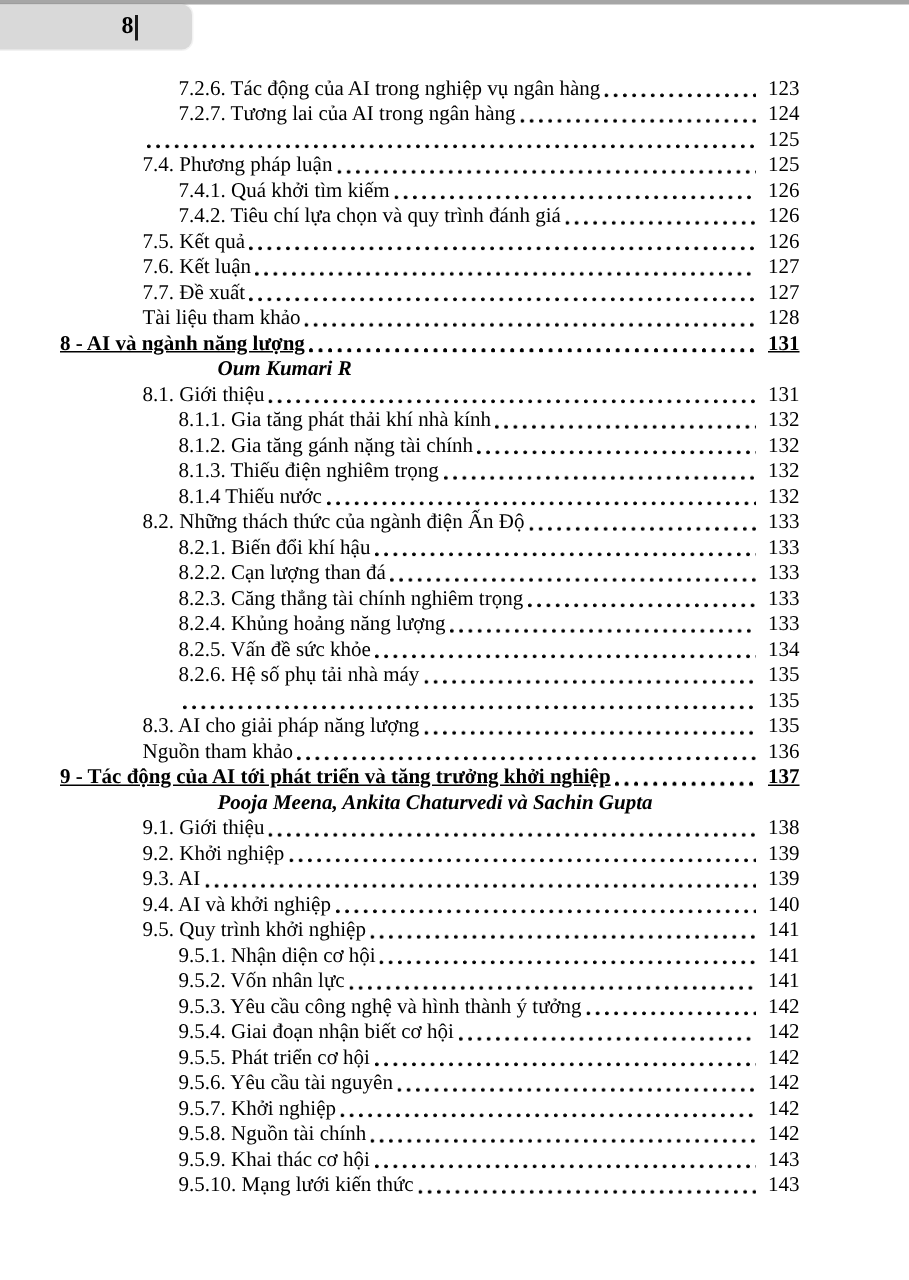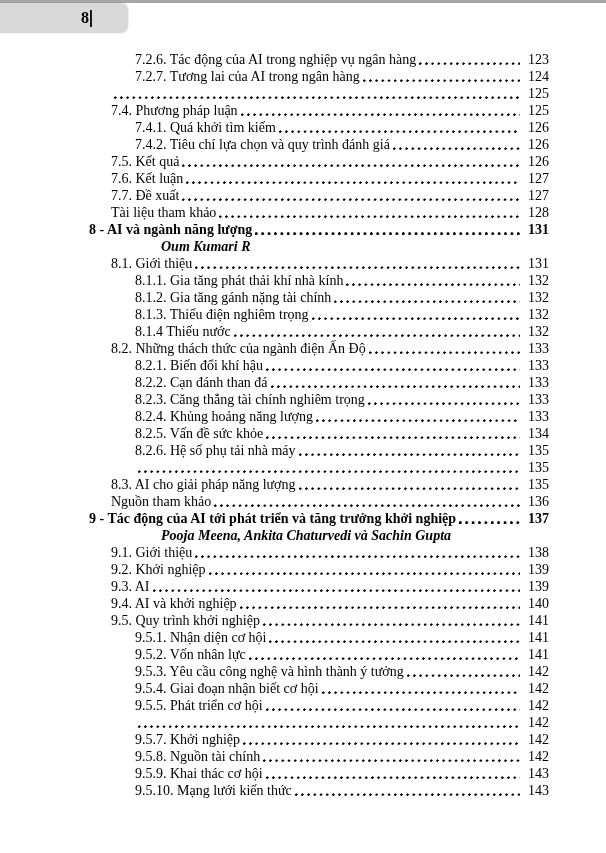--- a/index.html
+++ b/index.html
@@ -37,31 +37,31 @@
     line-height: 1;
   }
   .text-cursor {
     display: inline-block;
     width: 2px; height: 17px;
     background: #1a1a1a;
     margin-left: 1px;
   }
   .toc {
     position: absolute;
-    top: 51px; left: 16px;
+    top: 51px; left: 0;
     width: 533px;
   }
   .row {
     display: flex;
     align-items: baseline;
     line-height: 17px;
     font-size: 14px;
     white-space: nowrap;
   }
-  .row.lvl0 { padding-left: 73px; }
+  .row.lvl0 { padding-left: 40px; text-decoration: underline; }
   .row.lvl1 { padding-left: 95px; }
   .row.lvl2 { padding-left: 119px; }
   .row.chapter { font-weight: bold; }
   .row.author {
     padding-left: 145px;
     font-weight: bold;
     font-style: italic;
   }
   .label { flex: 0 0 auto; }
   .leader {
@@ -179,21 +179,21 @@
         <span class="label">8.2. Những thách thức của ngành điện Ấn Độ</span>
         <span class="leader"></span>
         <span class="pagenum">133</span>
       </div>
       <div class="row lvl2">
         <span class="label">8.2.1. Biến đổi khí hậu</span>
         <span class="leader"></span>
         <span class="pagenum">133</span>
       </div>
       <div class="row lvl2">
-        <span class="label">8.2.2. Cạn đánh than đá</span>
+        <span class="label">8.2.2. Cạn lượng than đá</span>
         <span class="leader"></span>
         <span class="pagenum">133</span>
       </div>
       <div class="row lvl2">
         <span class="label">8.2.3. Căng thẳng tài chính nghiêm trọng</span>
         <span class="leader"></span>
         <span class="pagenum">133</span>
       </div>
       <div class="row lvl2">
         <span class="label">8.2.4. Khủng hoảng năng lượng</span>
@@ -276,20 +276,21 @@
         <span class="label">9.5.4. Giai đoạn nhận biết cơ hội</span>
         <span class="leader"></span>
         <span class="pagenum">142</span>
       </div>
       <div class="row lvl2">
         <span class="label">9.5.5. Phát triển cơ hội</span>
         <span class="leader"></span>
         <span class="pagenum">142</span>
       </div>
       <div class="row lvl2">
+        <span class="label">9.5.6. Yêu cầu tài nguyên</span>
         <span class="leader"></span>
         <span class="pagenum">142</span>
       </div>
       <div class="row lvl2">
         <span class="label">9.5.7. Khởi nghiệp</span>
         <span class="leader"></span>
         <span class="pagenum">142</span>
       </div>
       <div class="row lvl2">
         <span class="label">9.5.8. Nguồn tài chính</span>

